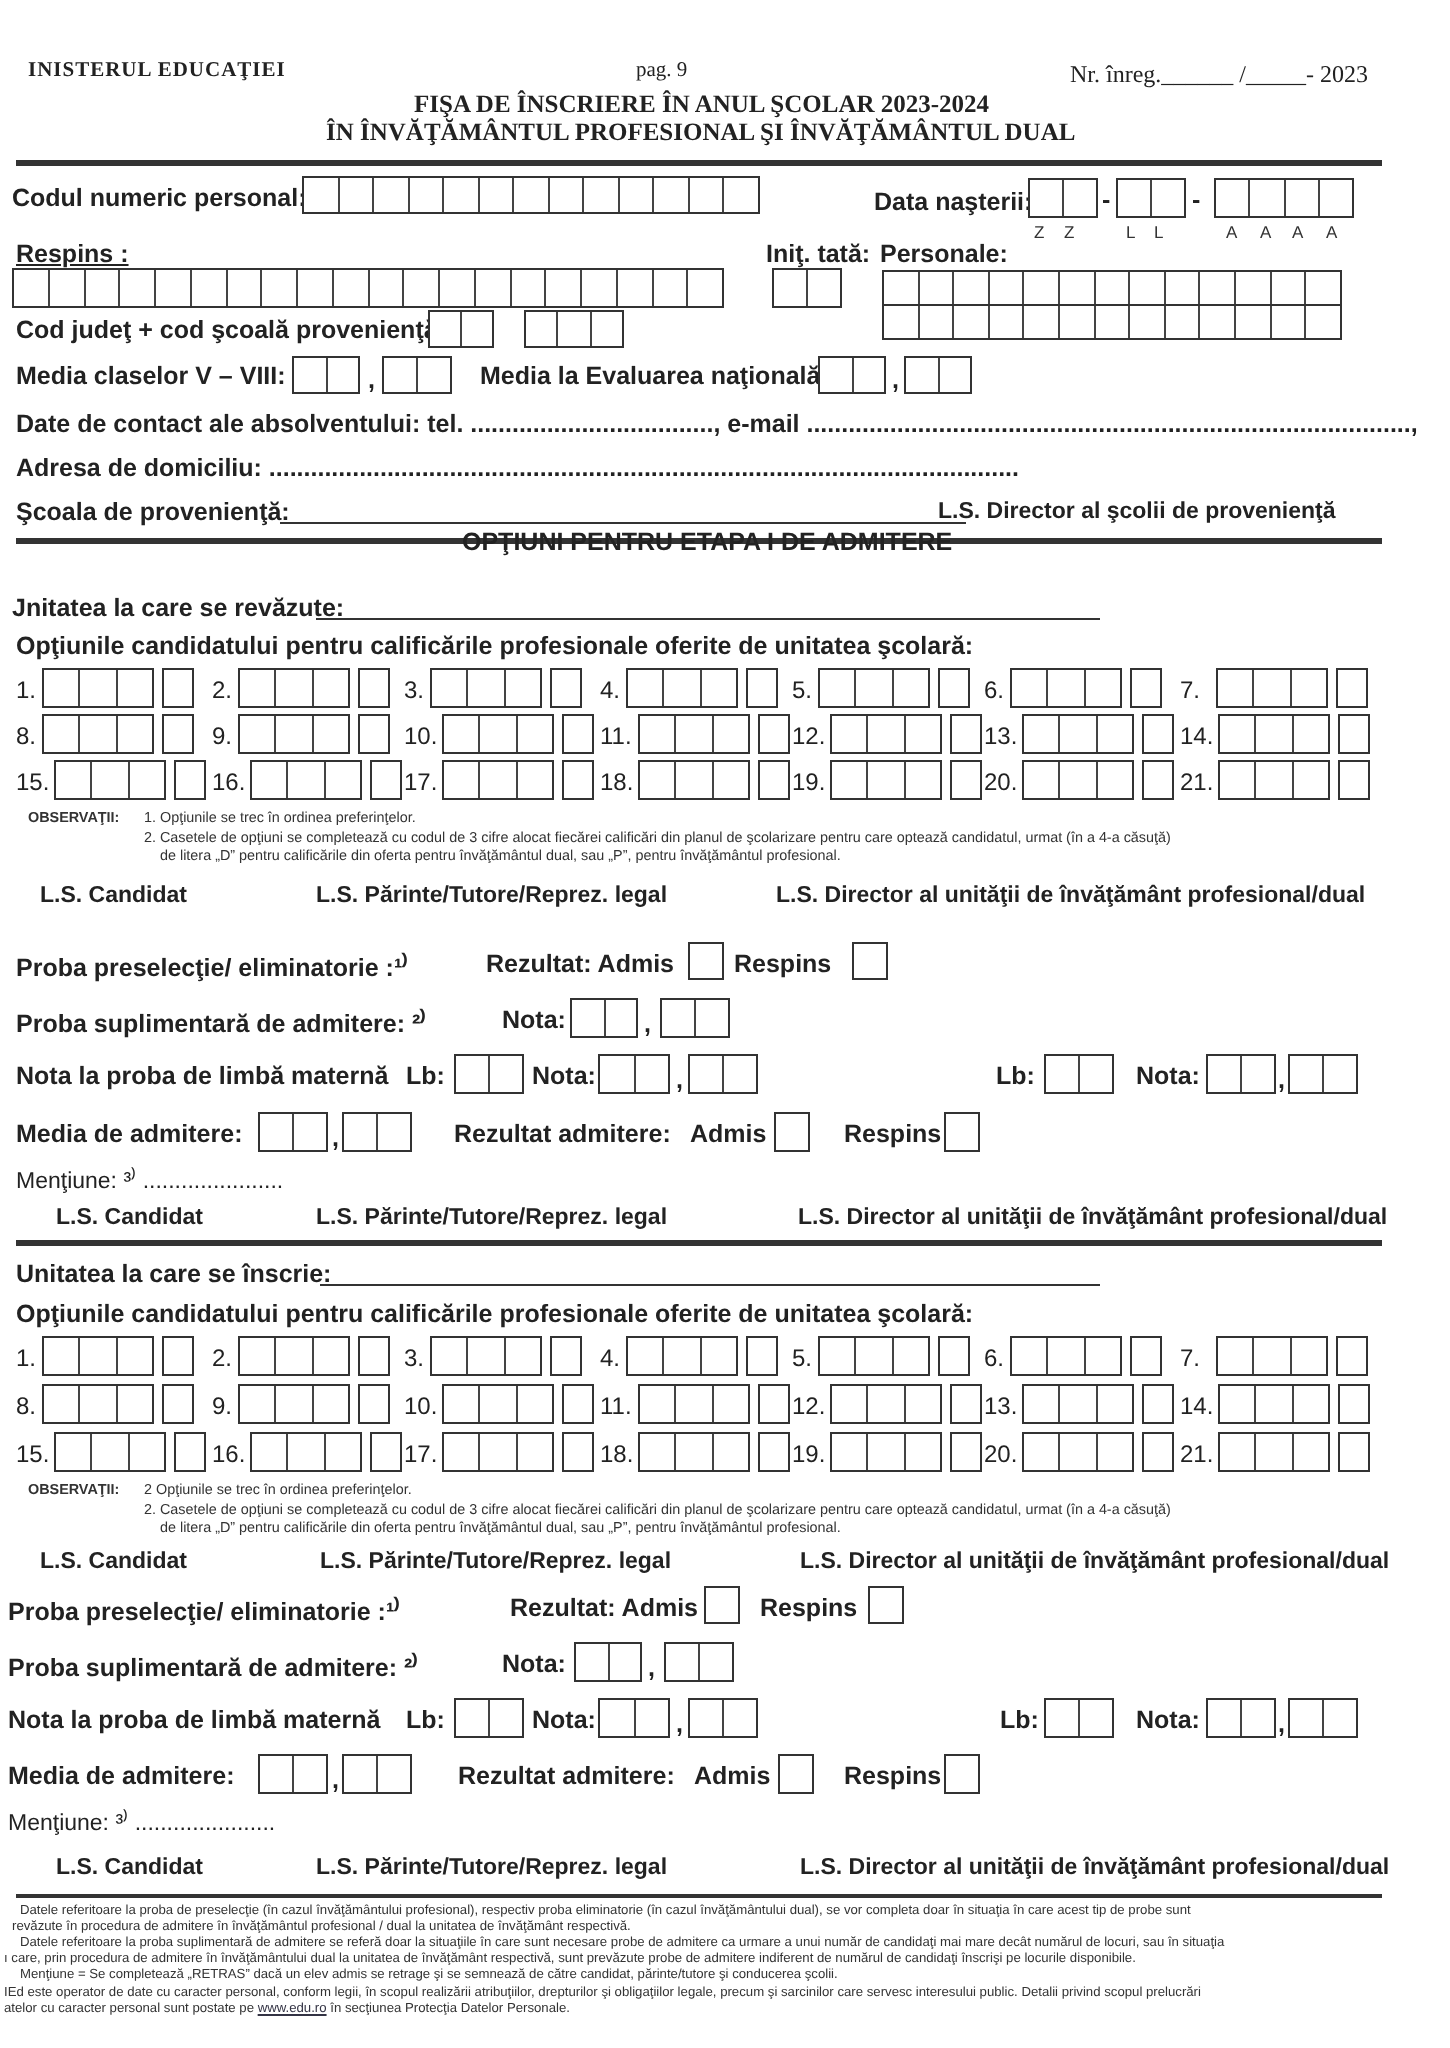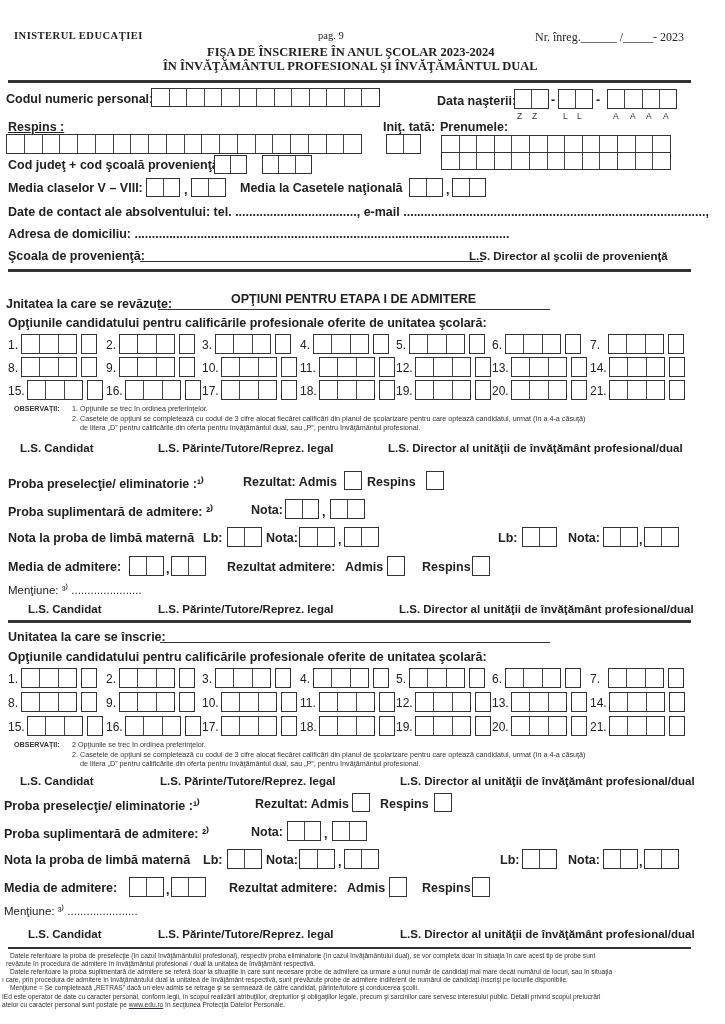--- a/index.html
+++ b/index.html
@@ -96,21 +96,21 @@
     <span></span>
     <span></span>
   </div>
 
 <div class="abs t12" style="left:383px;top:120px;">Iniţ. tată:</div>
 <div class="cells" style="left:386px;top:134px;width:35px;height:20px;">
     <span></span>
     <span></span>
   </div>
 
-<div class="abs t12" style="left:440px;top:120px;">Prenumele:</div>
+<div class="abs t12" style="left:440px;top:120px;">Personale:</div>
 <div class="cells" style="left:441px;top:135px;width:230px;height:18px;">
     <span></span>
     <span></span>
     <span></span>
     <span></span>
     <span></span>
     <span></span>
     <span></span>
     <span></span>
     <span></span>
@@ -150,40 +150,40 @@
 <div class="cells" style="left:146px;top:178px;width:34px;height:19px;">
     <span></span>
     <span></span>
   </div>
 <div class="abs t12" style="left:184px;top:183px;">,</div>
 <div class="cells" style="left:191px;top:178px;width:35px;height:19px;">
     <span></span>
     <span></span>
   </div>
 
-<div class="abs t12" style="left:240px;top:181px;">Media la Casetele naţională</div>
+<div class="abs t12" style="left:240px;top:181px;">Media la Evaluarea naţională</div>
 <div class="cells" style="left:409px;top:178px;width:34px;height:19px;">
     <span></span>
     <span></span>
   </div>
 <div class="abs t12" style="left:446px;top:183px;">,</div>
 <div class="cells" style="left:452px;top:178px;width:34px;height:19px;">
     <span></span>
     <span></span>
   </div>
 
 <div class="abs t12" style="left:8px;top:205px;">Date de contact ale absolventului: tel. ..................................., e-mail .......................................................................................,</div>
 <div class="abs t12" style="left:8px;top:227px;">Adresa de domiciliu: ............................................................................................................</div>
 <div class="abs t12" style="left:8px;top:249px;">Şcoala de provenienţă:</div>
 <div class="uline" style="left:140px;top:261px;width:343px;"></div>
 <div class="abs t11 bold" style="left:469px;top:250px;">L.S.  Director al şcolii de provenienţă</div>
 
 <div class="rule" style="top:269px;"></div>
 
-<div class="abs bold t12" style="left:231px;top:292px;">OPŢIUNI PENTRU ETAPA I DE ADMITERE</div>
+<div class="abs bold t12" style="left:231px;top:264px;">OPŢIUNI PENTRU ETAPA I DE ADMITERE</div>
 <div class="abs t12" style="left:6px;top:297px;">Jnitatea la care se revăzute:</div>
 <div class="uline" style="left:158px;top:309px;width:392px;"></div>
 <div class="abs t12" style="left:8px;top:316px;">Opţiunile candidatului pentru calificările profesionale oferite de unitatea şcolară:</div>
 
 <div id="stage1-grid">
     <div class="optlabel" style="left: 8px; top: 338px;">1.</div>
     <div class="cells" style="left: 21px; top: 334px; width: 56px; height: 20px;">
       <span></span>
       <span></span>
       <span></span>

